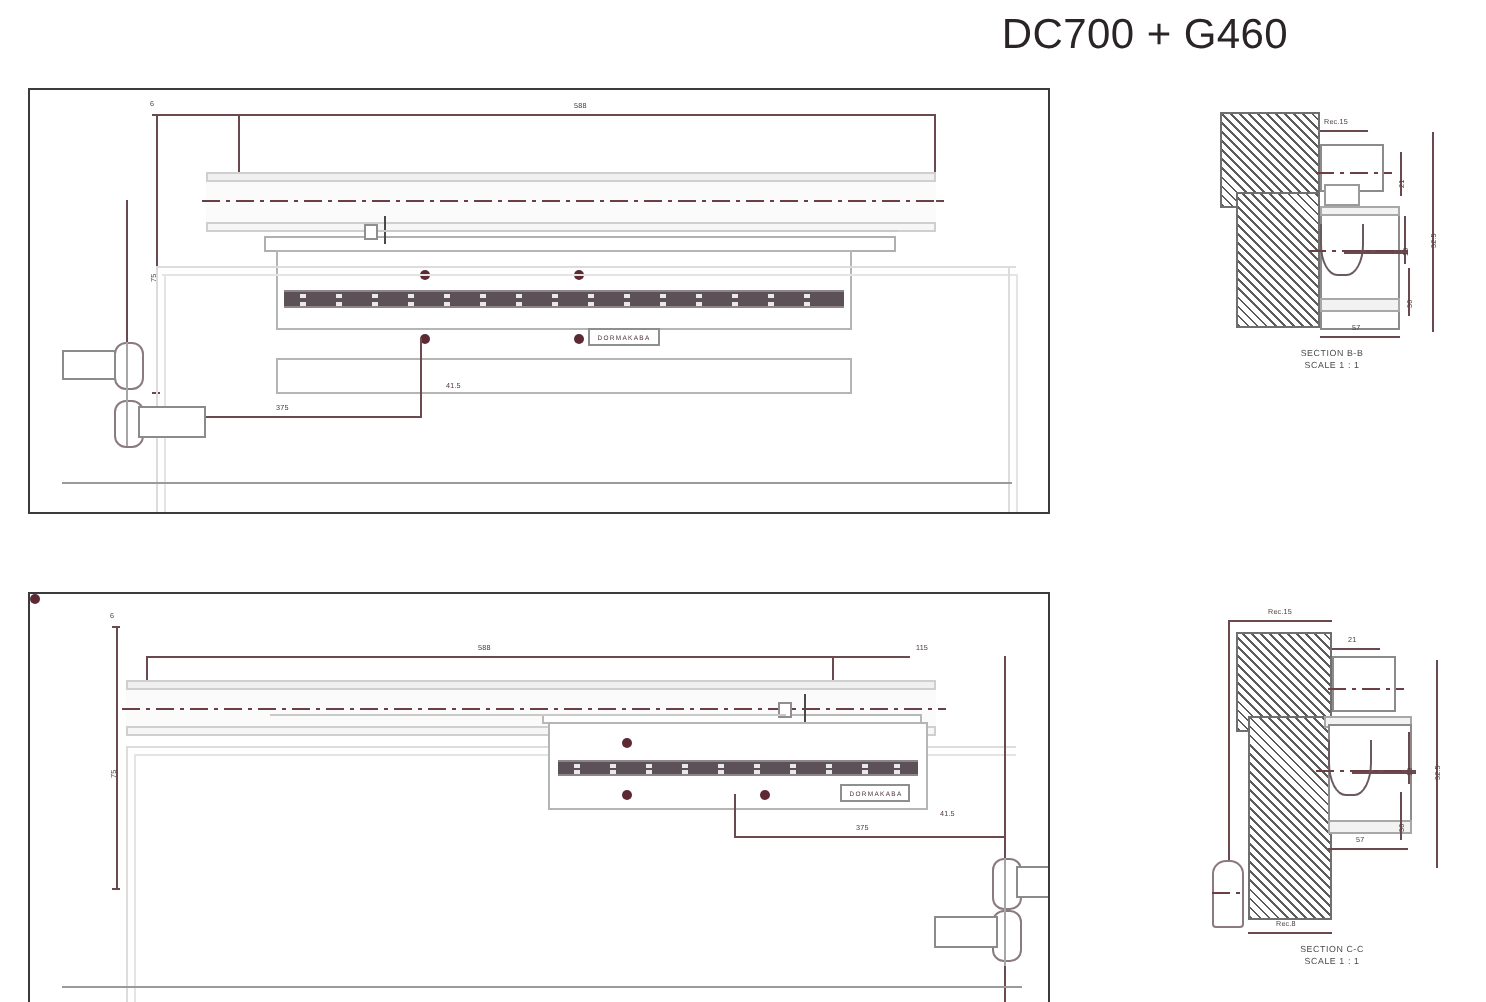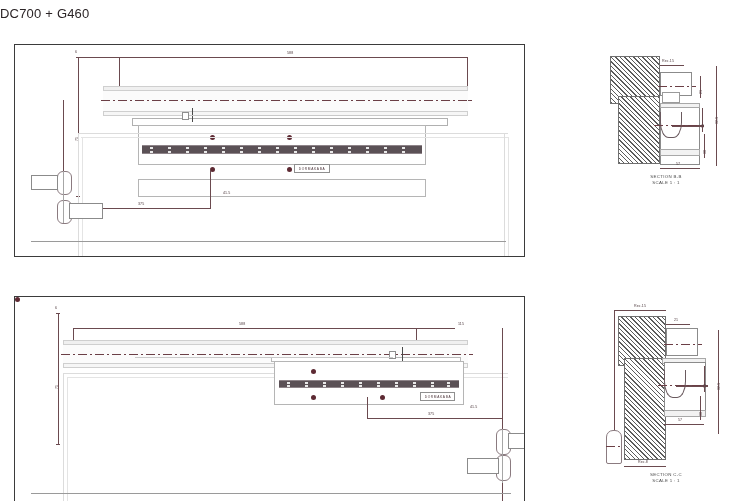--- a/index.html
+++ b/index.html
@@ -1,20 +1,20 @@
 <!DOCTYPE html>
 <html><head>
 <meta charset="utf-8">
 <style>
   html,body{margin:0;padding:0;background:#ffffff;}
   body{width:743px;height:501px;position:relative;overflow:hidden;
        font-family:"Liberation Sans", sans-serif;color:#231f20;}
 
-  .title{position:absolute;left:0;top:6px;width:644px;text-align:left;
-         font-size:13px;color:#2b2426;letter-spacing:.2px;}
+  .title{position:absolute;left:0;top:6px;width:644px;text-align:right;
+         font-size:21px;color:#2b2426;letter-spacing:.2px;}
 
   
   .panel{position:absolute;background:#fff;border:1.4px solid #3b3b3b;box-sizing:border-box;overflow:hidden;}
   #panel-top{left:14px;top:44px;width:511px;height:213px;}
   #panel-bottom{left:14px;top:296px;width:511px;height:215px;}
 
   
   .ln{position:absolute;background:#8c8c8c;}
   .ln.dk{background:#4a4a4a;}
   .ln.lt{background:#c9c9c9;}

